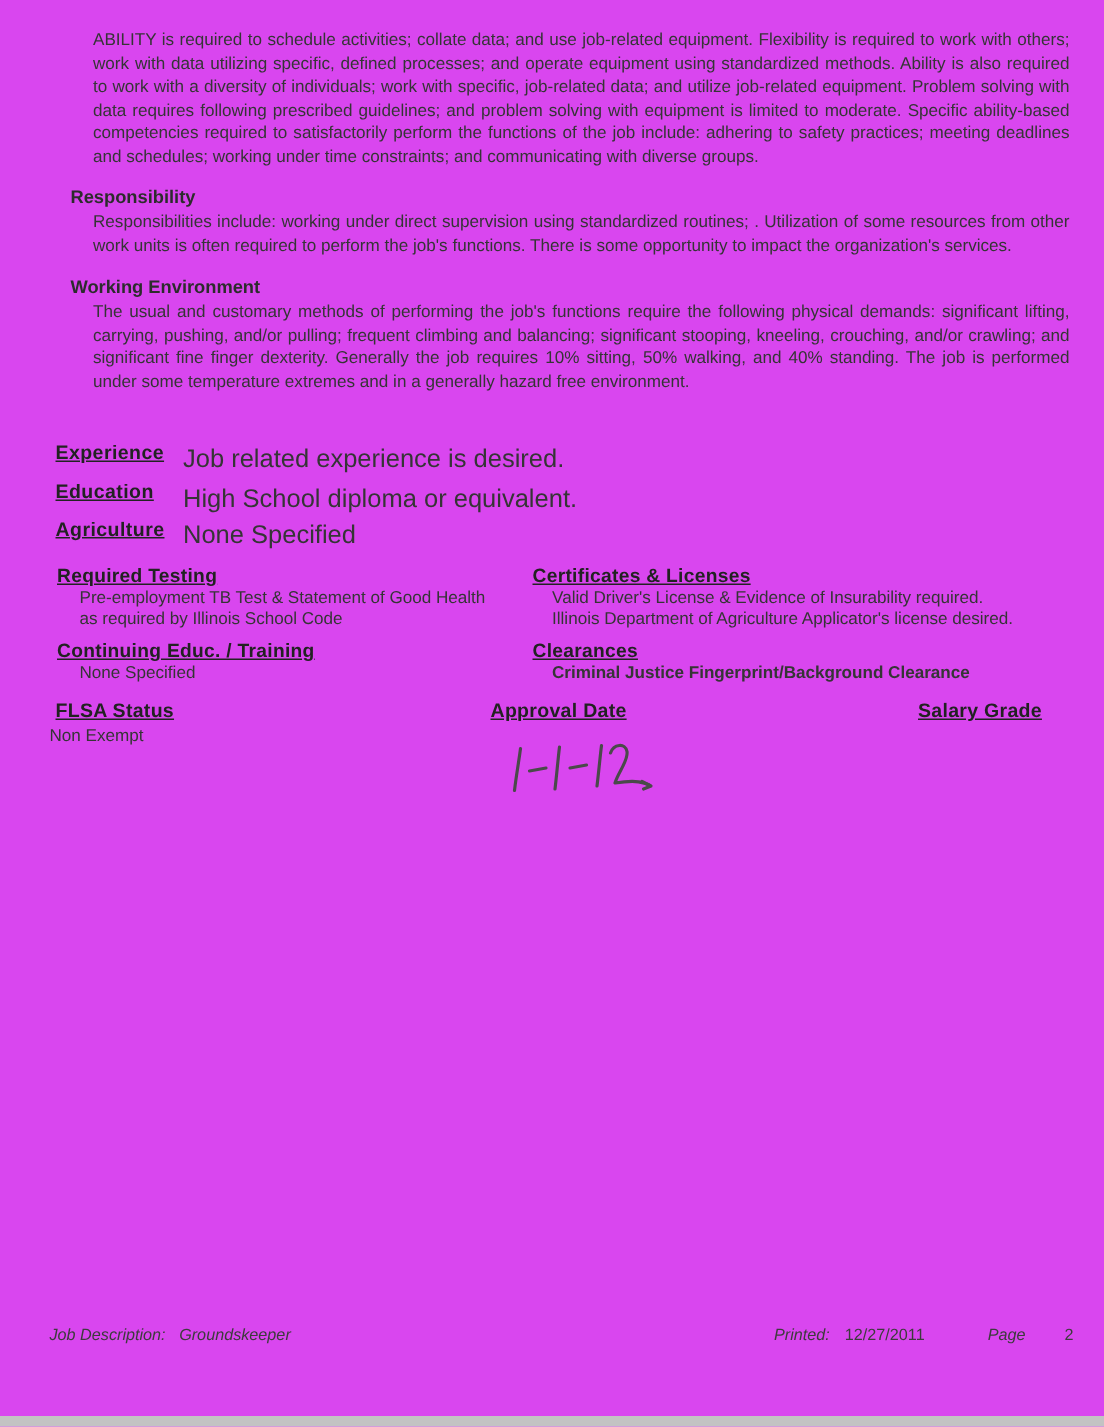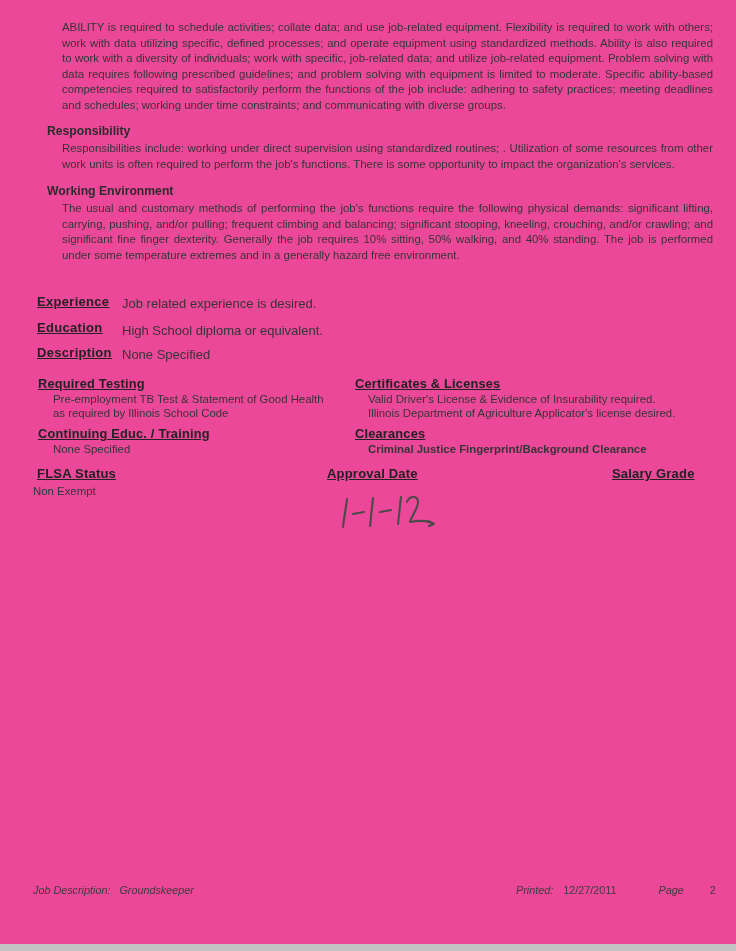--- a/index.html
+++ b/index.html
@@ -7,21 +7,21 @@
   body {
     font-family: "Liberation Sans", sans-serif;
     background: #ffffff;
     color: #2f2f2f;
     position: relative;
     overflow: hidden;
   }
   .scan-page {
     position: absolute;
     inset: 0;
-    background: #ec4899;
+    background: #d946ef;
   }
   .bottom-strip {
     position: absolute;
     left: 0; right: 0; bottom: 0;
     height: 7px;
     background: #c3c3c3;
   }
 
   
   .intro-paragraph {
@@ -60,21 +60,21 @@
     left: 37px;
     font-weight: bold;
     font-size: 13px;
     text-decoration: underline;
     color: #222;
     letter-spacing: 0.3px;
   }
   .qual-value {
     position: absolute;
     left: 122px;
-    font-size: 13px;
+    font-size: 17px;
     color: #353535;
   }
 
   
   .grid-heading {
     position: absolute;
     font-weight: bold;
     font-size: 12.8px;
     text-decoration: underline;
     color: #222;
@@ -126,21 +126,21 @@
 
   <div class="section-heading" style="top:184px;">Working Environment</div>
   <div class="section-body" style="top:201px;">The usual and customary methods of performing the job's functions require the following physical demands: significant lifting, carrying, pushing, and/or pulling; frequent climbing and balancing; significant stooping, kneeling, crouching, and/or crawling; and significant fine finger dexterity.  Generally the job requires 10% sitting, 50% walking, and 40% standing.  The job is performed under some temperature extremes and in a generally hazard free environment.</div>
 
   <div class="qual-label" style="top:294px;">Experience</div>
   <div class="qual-value" style="top:296px;">Job related experience is desired.</div>
 
   <div class="qual-label" style="top:320px;">Education</div>
   <div class="qual-value" style="top:323px;">High School diploma or equivalent.</div>
 
-  <div class="qual-label" style="top:345px;">Description</div>
+  <div class="qual-label" style="top:345px;">Agriculture</div>
   <div class="qual-value" style="top:347px;">None Specified</div>
 
   <div class="grid-heading" style="left:38px; top:376px;">Required Testing</div>
   <div class="grid-line" style="left:53px; top:393px;">Pre-employment TB Test &amp; Statement of Good Health</div>
   <div class="grid-line" style="left:53px; top:407px;">as required by Illinois School Code</div>
 
   <div class="grid-heading" style="left:355px; top:376px;">Certificates &amp; Licenses</div>
   <div class="grid-line" style="left:368px; top:393px;">Valid Driver's License &amp; Evidence of Insurability required.</div>
   <div class="grid-line" style="left:368px; top:407px;">Illinois Department of Agriculture Applicator's license desired.</div>
 

